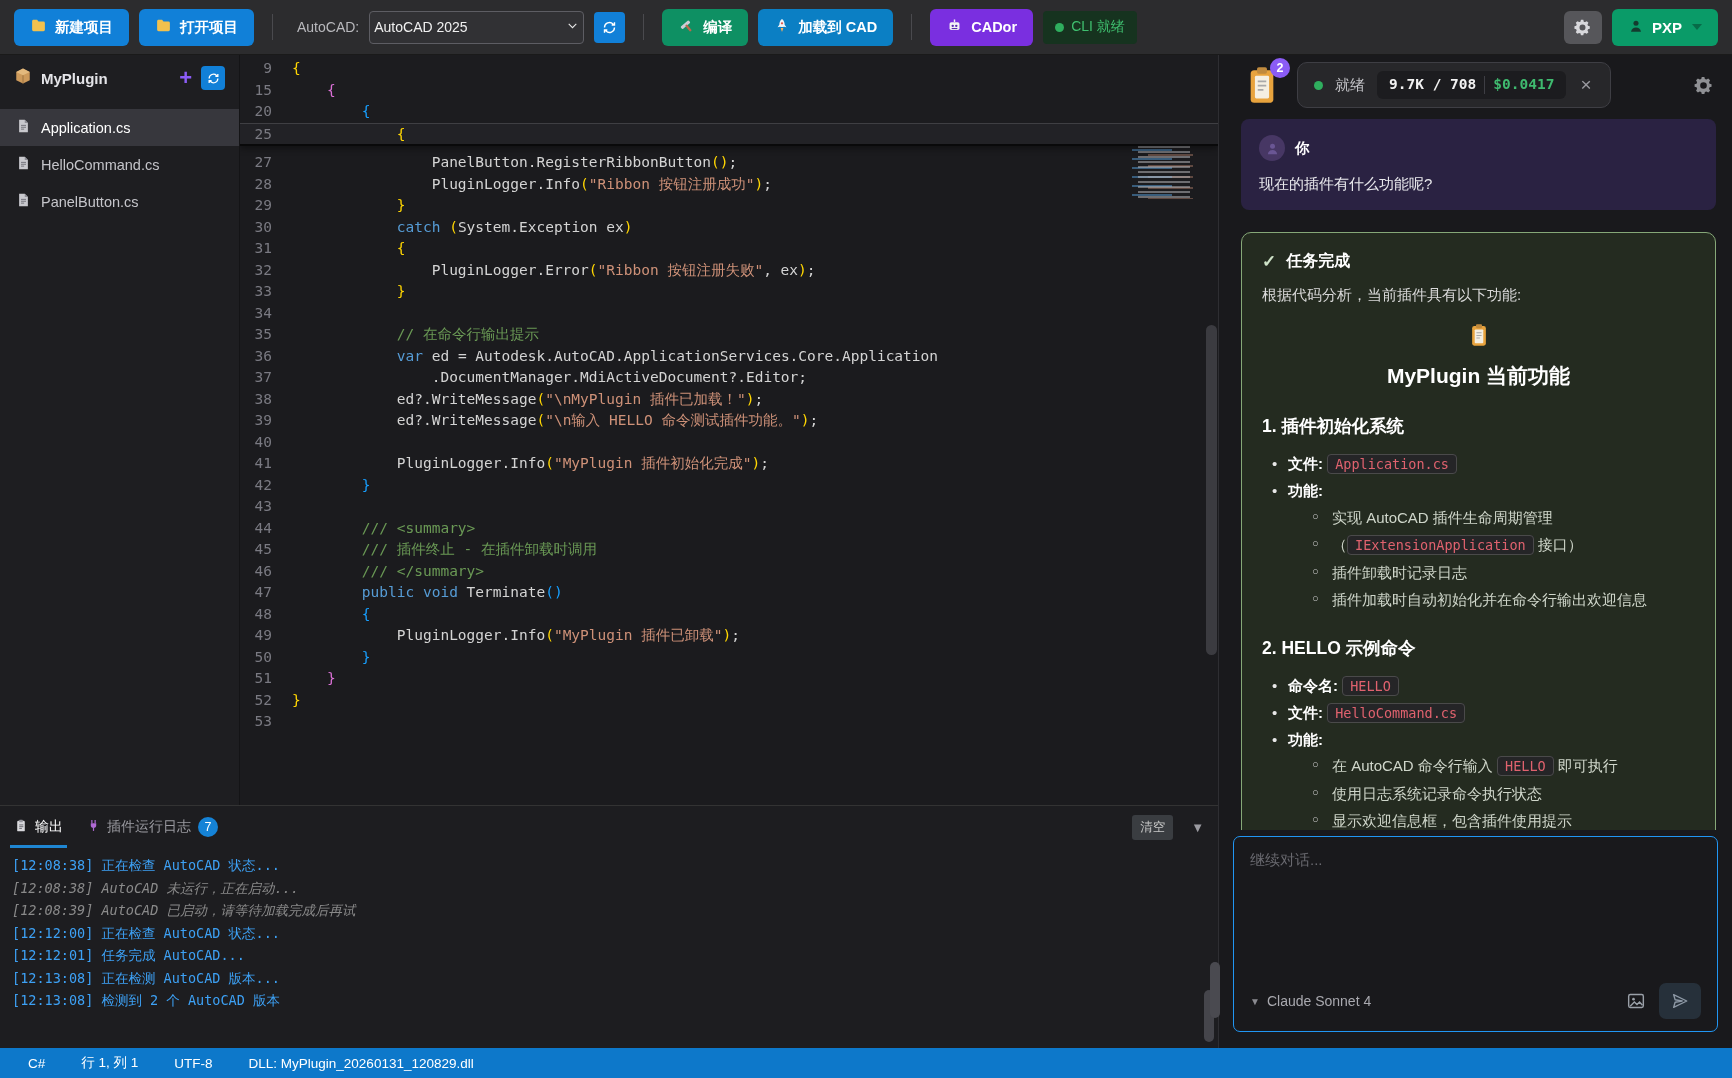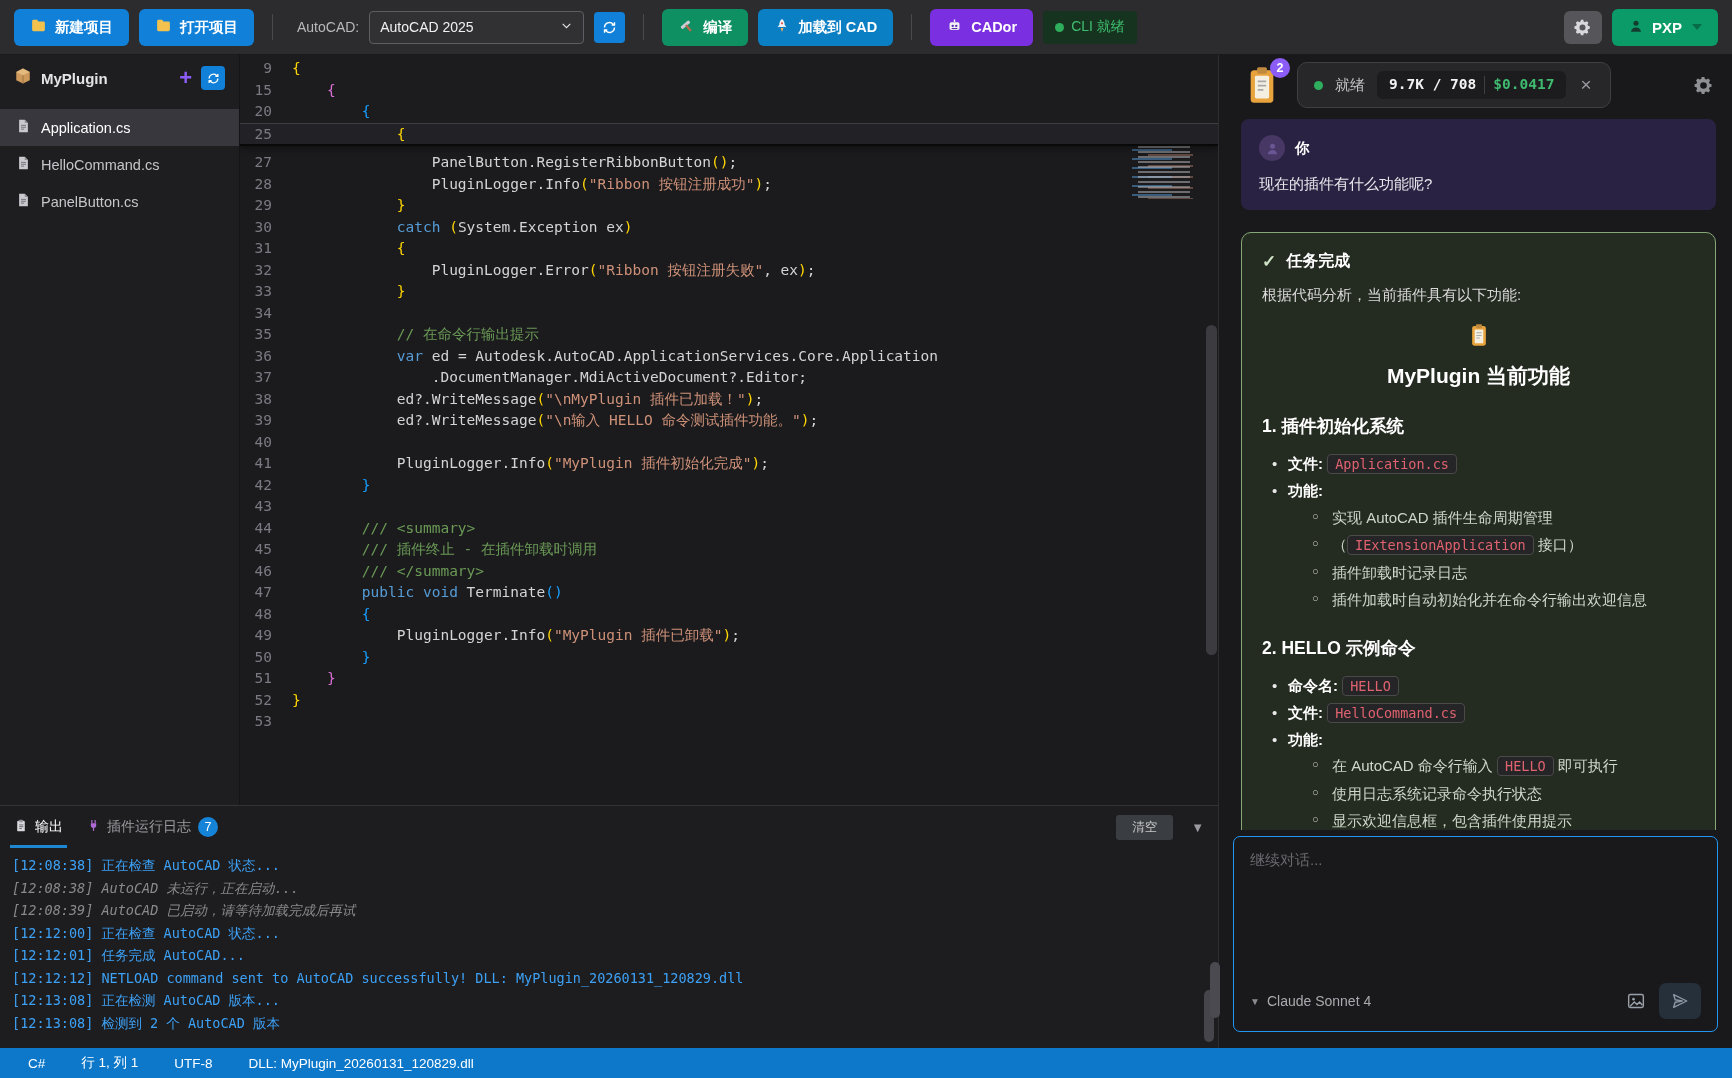--- a/index.html
+++ b/index.html
@@ -9,21 +9,21 @@
 
   
   .toolbar { height:55px; background:#2c2c2e; display:flex; align-items:center; padding:0 14px; gap:10px; border-bottom:1px solid #1a1a1a; flex:0 0 auto; }
   .tb-btn { display:flex; align-items:center; gap:8px; height:37px; padding:0 16px; border-radius:6px; color:#fff; font-size:14.5px; font-weight:bold; cursor:pointer; white-space:nowrap; }
   .tb-blue { background:#1180d8; }
   .tb-green { background:#0e9063; }
   .tb-load { background:#0b7fc4; }
   .tb-purple { background:#7a2fe0; }
   .tb-sep { width:1px; height:26px; background:#4a4a4e; margin:0 8px; }
   .tb-label { color:#b9b9bd; font-size:14px; margin-left:6px; }
-  .tb-select { display:flex; align-items:center; justify-content:space-between; width:215px; height:33px; background:#313134; border:1px solid #5d5d63; border-radius:4px; color:#f0f0f0; font-size:14px; padding:0 10px; cursor:pointer; }
+  .tb-select { display:flex; align-items:center; justify-content:space-between; width:215px; height:33px; background:#313134; border:1px solid #5d5d63; border-radius:4px; color:#f0f0f0; font-size:14px; padding:0 4px; cursor:pointer; }
   .tb-iconbtn { width:31px; height:31px; background:#1180d8; border-radius:4px; display:flex; align-items:center; justify-content:center; cursor:pointer; }
   .cli-badge { display:flex; align-items:center; gap:7px; height:33px; padding:0 12px; background:#16331f; border-radius:4px; color:#3fbf6f; font-size:14px; }
   .dot { width:9px; height:9px; border-radius:50%; background:#2fae5e; }
   .tb-spacer { flex:1; }
   .tb-gear { width:38px; height:33px; background:#56565a; border-radius:6px; display:flex; align-items:center; justify-content:center; cursor:pointer; }
   .tb-user { display:flex; align-items:center; gap:8px; height:37px; padding:0 16px; background:#0a9b68; border-radius:6px; color:#fff; font-weight:bold; font-size:15px; cursor:pointer; }
   .caret-down { width:0; height:0; border-left:5px solid transparent; border-right:5px solid transparent; border-top:6px solid #076b48; margin-left:2px; }
 
   
   .main { flex:1; display:flex; min-height:0; }
@@ -58,21 +58,21 @@
   .ed-scroll { position:absolute; right:1px; top:270px; width:11px; height:330px; background:#3b3b40; border-radius:6px; }
 
   
   .output { height:243px; flex:0 0 auto; background:#1d1d20; border-top:1px solid #333; display:flex; flex-direction:column; position:relative; }
   .out-header { height:42px; display:flex; align-items:center; padding:0 14px; gap:24px; flex:0 0 auto; }
   .out-tab { display:flex; align-items:center; gap:7px; font-size:14px; color:#9a9aa0; height:100%; position:relative; cursor:pointer; }
   .out-tab.active { color:#fff; }
   .out-tab.active::after { content:""; position:absolute; left:-4px; right:-4px; bottom:0; height:3px; background:#1f86d2; }
   .out-badge { min-width:20px; height:20px; border-radius:10px; background:#1583d7; color:#fff; font-size:12.5px; display:flex; align-items:center; justify-content:center; padding:0 5px; }
   .out-actions { margin-left:auto; display:flex; align-items:center; gap:18px; }
-  .clear-btn { background:#3a3d41; color:#c8c8c8; font-size:12.5px; padding:4px 16px; border-radius:3px; cursor:pointer; }
+  .clear-btn { background:#3a3d41; color:#c8c8c8; font-size:12.5px; padding:4px 8px; border-radius:3px; cursor:pointer; }
   .out-caret { color:#9a9aa0; font-size:13px; cursor:pointer; }
   .log-area { flex:1; padding:6px 12px; font-family:"DejaVu Sans Mono", monospace; font-size:13.5px; overflow:hidden; }
   .log-line { height:22.5px; line-height:22.5px; white-space:pre; }
   .log-line.info { color:#3da1f5; }
   .log-line.muted { color:#8a8a8a; font-style:italic; }
   .out-scroll { position:absolute; right:4px; bottom:6px; width:10px; height:52px; background:#45454b; border-radius:5px; }
 
   
   .chat { flex:1; background:#19191c; border-left:1px solid #2e2e32; display:flex; flex-direction:column; min-height:0; position:relative; }
   .chat-header { height:60px; flex:0 0 auto; display:flex; align-items:center; padding:0 18px 0 26px; gap:16px; }
@@ -313,21 +313,20 @@
             <span class="clear-btn">清空</span>
             <span class="out-caret">▼</span>
           </div>
         </div>
         <div class="log-area" id="log-area">
             <div class="log-line info">[12:08:38] 正在检查 AutoCAD 状态...</div>
             <div class="log-line muted">[12:08:38] AutoCAD 未运行，正在启动...</div>
             <div class="log-line muted">[12:08:39] AutoCAD 已启动，请等待加载完成后再试</div>
             <div class="log-line info">[12:12:00] 正在检查 AutoCAD 状态...</div>
             <div class="log-line info">[12:12:01] 任务完成 AutoCAD...</div>
-            <div class="log-line info">[12:12:12] NETLOAD command sent to AutoCAD successfully! DLL: MyPlugin_20260131_120829.dll</div>
             <div class="log-line info">[12:13:08] 正在检测 AutoCAD 版本...</div>
             <div class="log-line info">[12:13:08] 检测到 2 个 AutoCAD 版本</div>
           </div>
         <div class="out-scroll"></div>
       </div>
     </div>
 
     <div class="chat">
       <div class="chat-header">
         <div class="clip-wrap">

